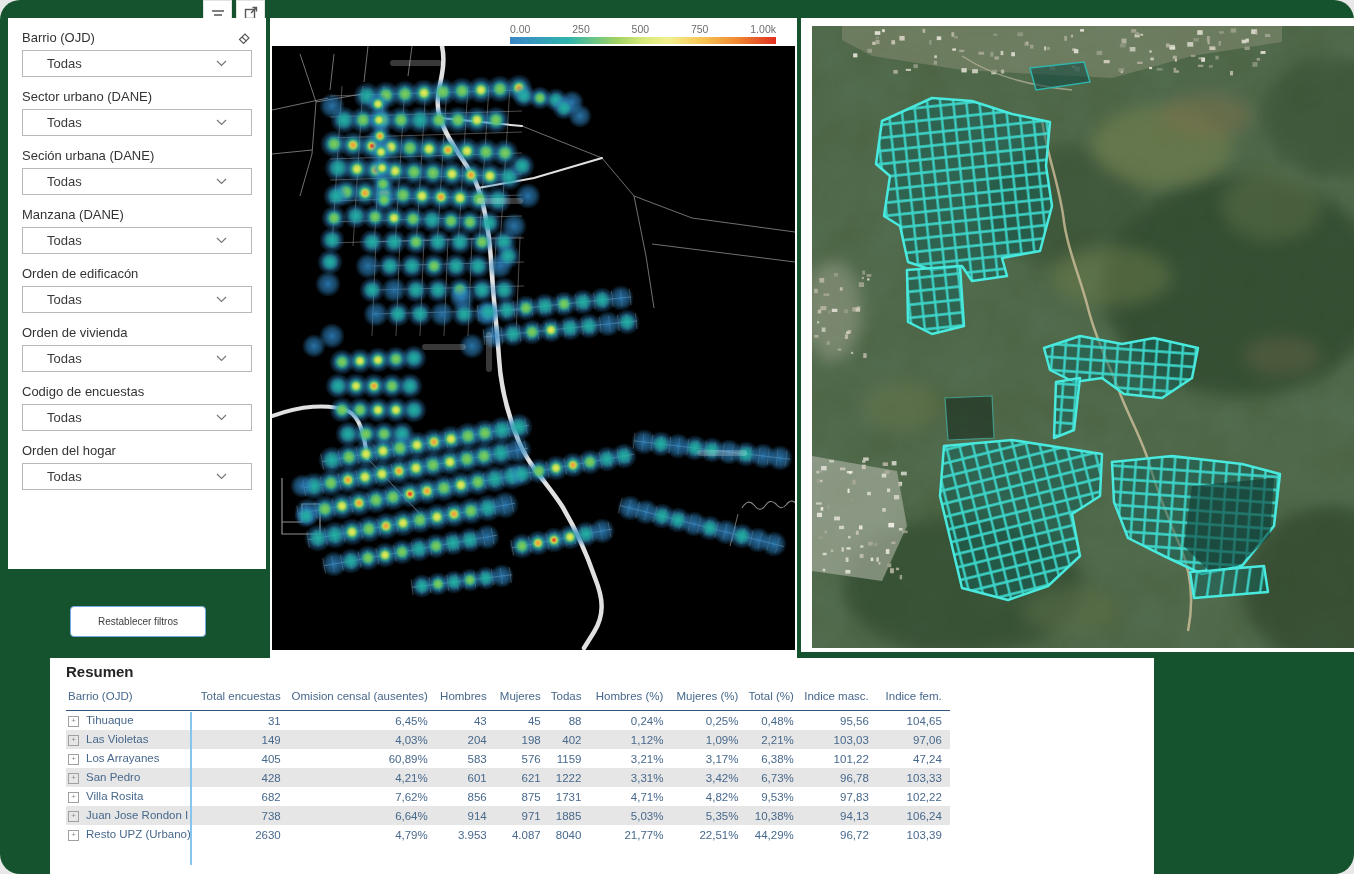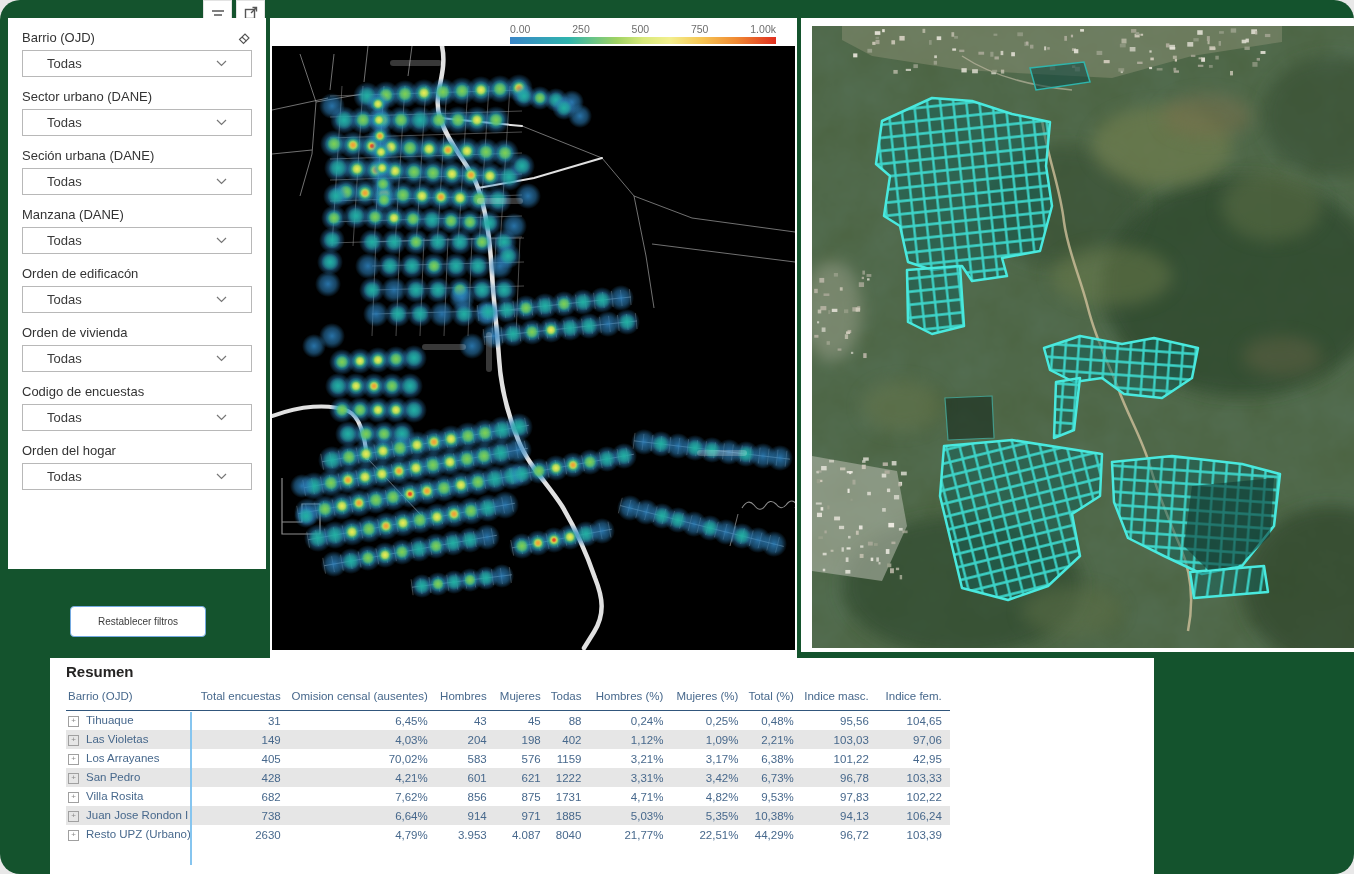--- a/index.html
+++ b/index.html
@@ -1511,29 +1511,29 @@
               <td>402</td>
               <td>1,12%</td>
               <td>1,09%</td>
               <td>2,21%</td>
               <td>103,03</td>
               <td>97,06</td>
             </tr>
             <tr>
               <td class="first"><span class="expIcon">+</span><span>Los Arrayanes</span></td>
               <td>405</td>
-              <td>70,02%</td>
+              <td>60,89%</td>
               <td>583</td>
               <td>576</td>
               <td>1159</td>
               <td>3,21%</td>
               <td>3,17%</td>
               <td>6,38%</td>
               <td>101,22</td>
-              <td>42,95</td>
+              <td>47,24</td>
             </tr>
             <tr>
               <td class="first"><span class="expIcon">+</span><span>San Pedro</span></td>
               <td>428</td>
               <td>4,21%</td>
               <td>601</td>
               <td>621</td>
               <td>1222</td>
               <td>3,31%</td>
               <td>3,42%</td>

